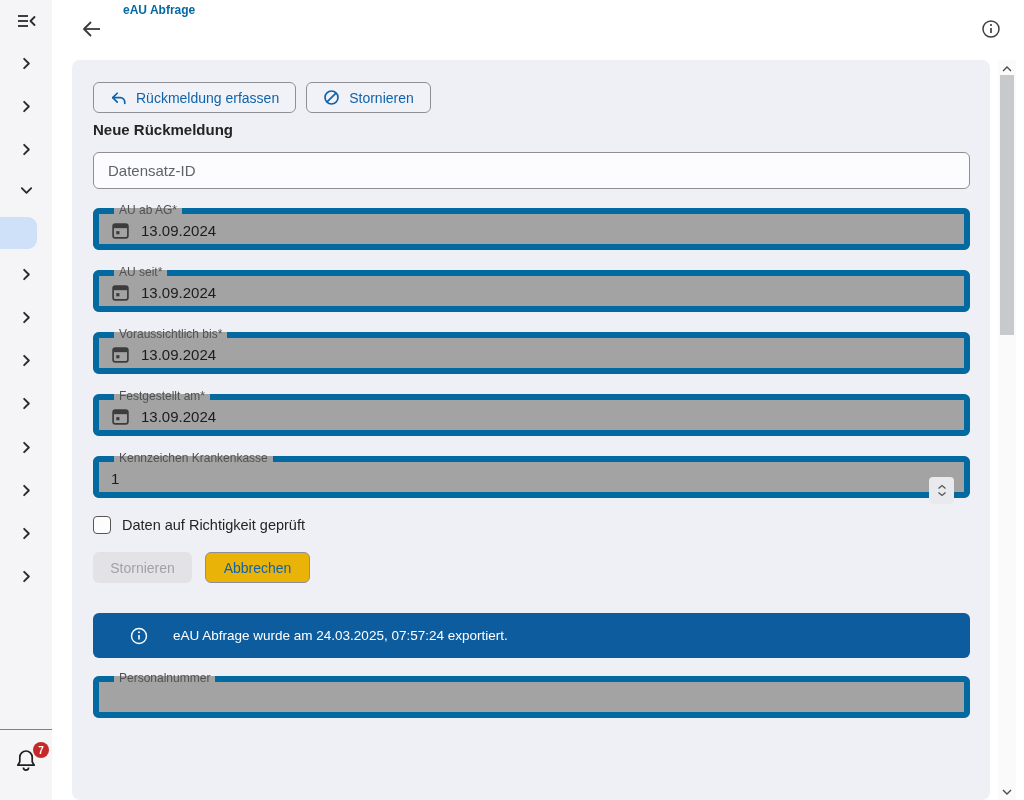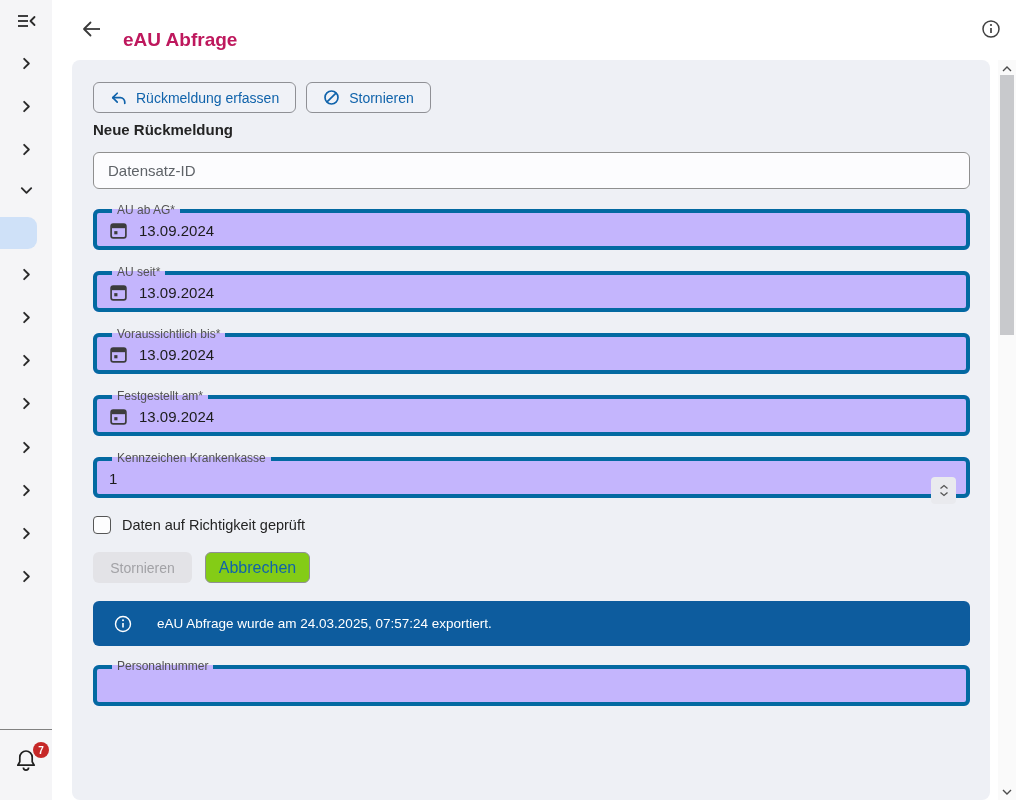--- a/index.html
+++ b/index.html
@@ -36,21 +36,21 @@
   .bell-wrap { position: absolute; left: 13px; top: 746px; width: 30px; height: 32px; cursor: pointer; }
   .badge {
     position: absolute; right: -6px; top: -4px; width: 16px; height: 16px;
     border-radius: 50%; color: #fff; font-size: 10px; font-weight: bold;
     display: flex; align-items: center; justify-content: center;
   }
 
   
   .header { position: absolute; left: 52px; top: 0; width: 972px; height: 60px; background: #fff; }
   .back-btn { position: absolute; left: 28px; top: 17px; width: 24px; height: 24px; background: none; border: none; cursor: pointer; display: flex; align-items: center; justify-content: center; }
-  .page-title { position: absolute; left: 71px; top: 29px; font-size: 19px; color: #be185d; }
+  .page-title { position: absolute; left: 71px; top: 3px; font-size: 12px; color: #0369a1; }
   .info-btn { position: absolute; right: 22px; top: 18px; width: 22px; height: 22px; background: none; border: none; cursor: pointer; display: flex; align-items: center; justify-content: center; }
 
   
   .panel {
     position: absolute; left: 72px; top: 60px; width: 918px; height: 740px;
     background: #eef0f5; border-radius: 8px; overflow: hidden;
     padding: 22px 20px 0 21px;
   }
   .actions { display: flex; gap: 10px; }
   .action-btn {
@@ -61,22 +61,22 @@
   .section-title { margin-top: 7px; font-size: 15px; height: 20px; line-height: 20px; color: #242424; }
 
   .text-field {
     margin-top: 12px; height: 37px; background: #fcfcfe;
     border: 1px solid #8f8f8f; border-radius: 6px;
     display: flex; align-items: center; padding: 8px 14px;
     font-size: 15px; color: #5f6368;
   }
 
   fieldset.ffield {
-    margin-top: 16px; height: 46px; background: #c4b5fd;
-    border: 4px solid #0369a1; border-radius: 6px;
+    margin-top: 16px; height: 46px; background: #a3a3a3;
+    border: 6px solid #0369a1; border-radius: 6px;
     padding: 0 12px 16px 12px; position: relative;
   }
   fieldset.ffield:first-of-type { margin-top: 15px; }
   fieldset.ffield legend { font-size: 12px; color: #525252; padding: 0 5px; margin-left: 3px; line-height: 13px; }
   .fcontent { display: flex; align-items: center; gap: 11px; height: 24px; margin-top: 1px; text-align: center; }
   .fvalue { font-size: 15px; color: #1c1c1c; }
   .spinner {
     position: absolute; right: 10px; top: 12px; width: 25px; height: 27px;
     background: #e9eaee; border-radius: 4px; border: none; cursor: pointer;
     display: flex; flex-direction: column; align-items: center; justify-content: center; gap: 1px;
@@ -95,27 +95,27 @@
 
   .check-row { margin-top: 17px; display: flex; align-items: center; gap: 11px; height: 20px; cursor: pointer; }
   .checkbox { width: 18px; height: 18px; border: 1px solid #565656; border-radius: 4px; background: #fdfdfe; }
 
   .btn-row { margin-top: 17px; display: flex; gap: 13px; }
   .btn-save {
     width: 99px; height: 31px; background: #e3e3e7; color: #a2a2a6;
     border: none; border-radius: 6px; font-size: 14px; font-family: inherit;
   }
   .btn-cancel {
-    width: 105px; height: 31px; background: #84cc16; color: #1063ab;
-    border: 1px solid #8f9095; border-radius: 6px; font-size: 16px; font-family: inherit; cursor: pointer;
+    width: 105px; height: 31px; background: #eab308; color: #1063ab;
+    border: 1px solid #8f9095; border-radius: 6px; font-size: 14px; font-family: inherit; cursor: pointer;
   }
 
   .banner {
-    margin-top: 18px; height: 45px; border-radius: 6px;
-    display: flex; align-items: center; padding: 0 20px; gap: 24px; color: #ffffff;
+    margin-top: 30px; height: 45px; border-radius: 6px;
+    display: flex; align-items: center; padding: 0 36px; gap: 24px; color: #ffffff;
   }
   .banner-text { font-size: 13.5px; }
 
   
   .scrollbar { position: absolute; left: 998px; top: 60px; width: 18px; height: 740px; background: #fafafa; }
   .sb-arrow { position: absolute; left: 0; width: 18px; height: 15px; display: flex; align-items: center; justify-content: center; cursor: pointer; }
   .sb-up { top: 1px; }
   .sb-down { bottom: 1px; }
   .sb-thumb { position: absolute; left: 2px; top: 15px; width: 14px; height: 260px; background: #c8c9cc; cursor: pointer; }
 

